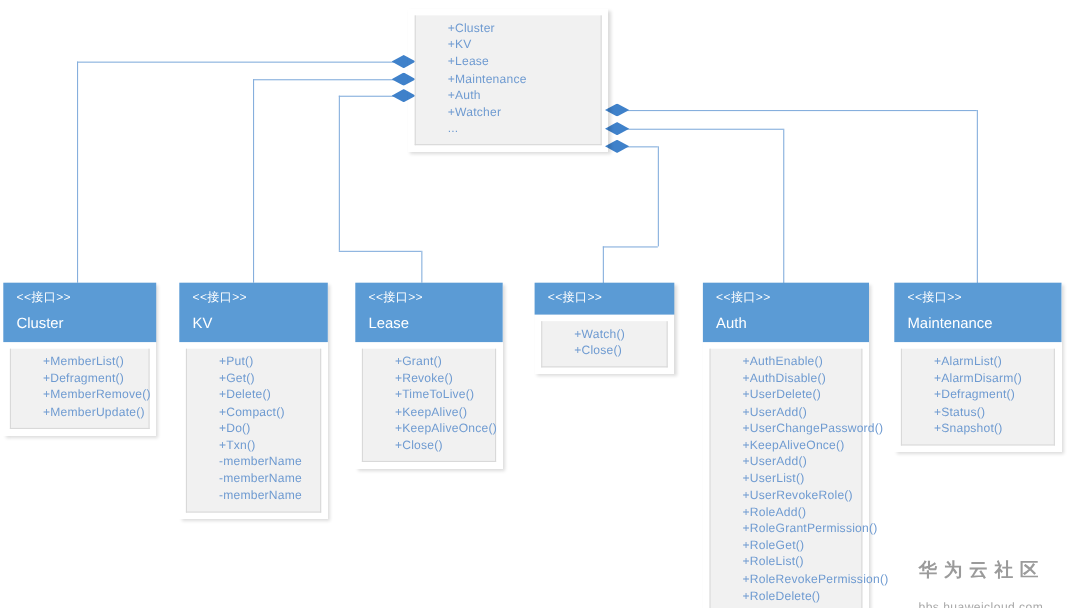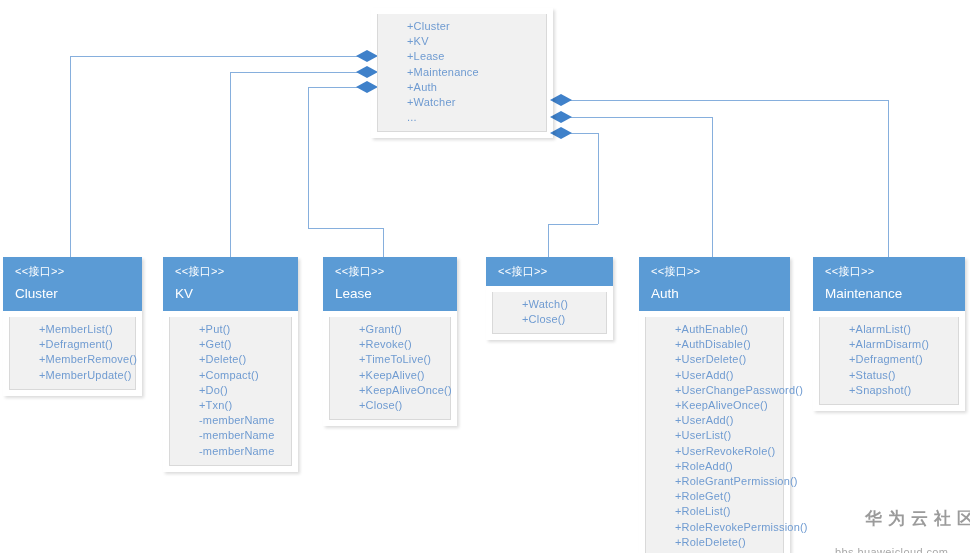--- a/index.html
+++ b/index.html
@@ -46,21 +46,21 @@
   .box-client{left:371px;top:8px;width:182px;}
   .box-cluster{left:3px;top:257px;width:139px;}
   .box-kv{left:163px;top:257px;width:135px;}
   .box-lease{left:323px;top:257px;width:134px;}
   .box-watcher{left:486px;top:257px;width:127px;}
   .box-auth{left:639px;top:257px;width:151px;}
   .box-maintenance{left:813px;top:257px;width:152px;}
 
   
   .watermark{position:absolute;left:835px;top:509px;width:132px;color:#9b9b9b;}
-  .wm-title{font-size:17px;font-weight:bold;letter-spacing:6px;line-height:20px;white-space:nowrap;margin-left:30px;}
+  .wm-title{font-size:17px;font-weight:bold;letter-spacing:6px;line-height:20px;white-space:nowrap;}
   .wm-url{font-size:11px;color:#a8a8a8;letter-spacing:0.4px;line-height:14px;margin-top:16px;}
 </style>
 </head>
 <body>
 
 <div id="canvas">
 
   <div>
     <div class="hline" style="left:70px;top:56px;width:297px;"></div>
     <div class="vline" style="left:70px;top:56px;height:201px;"></div>

